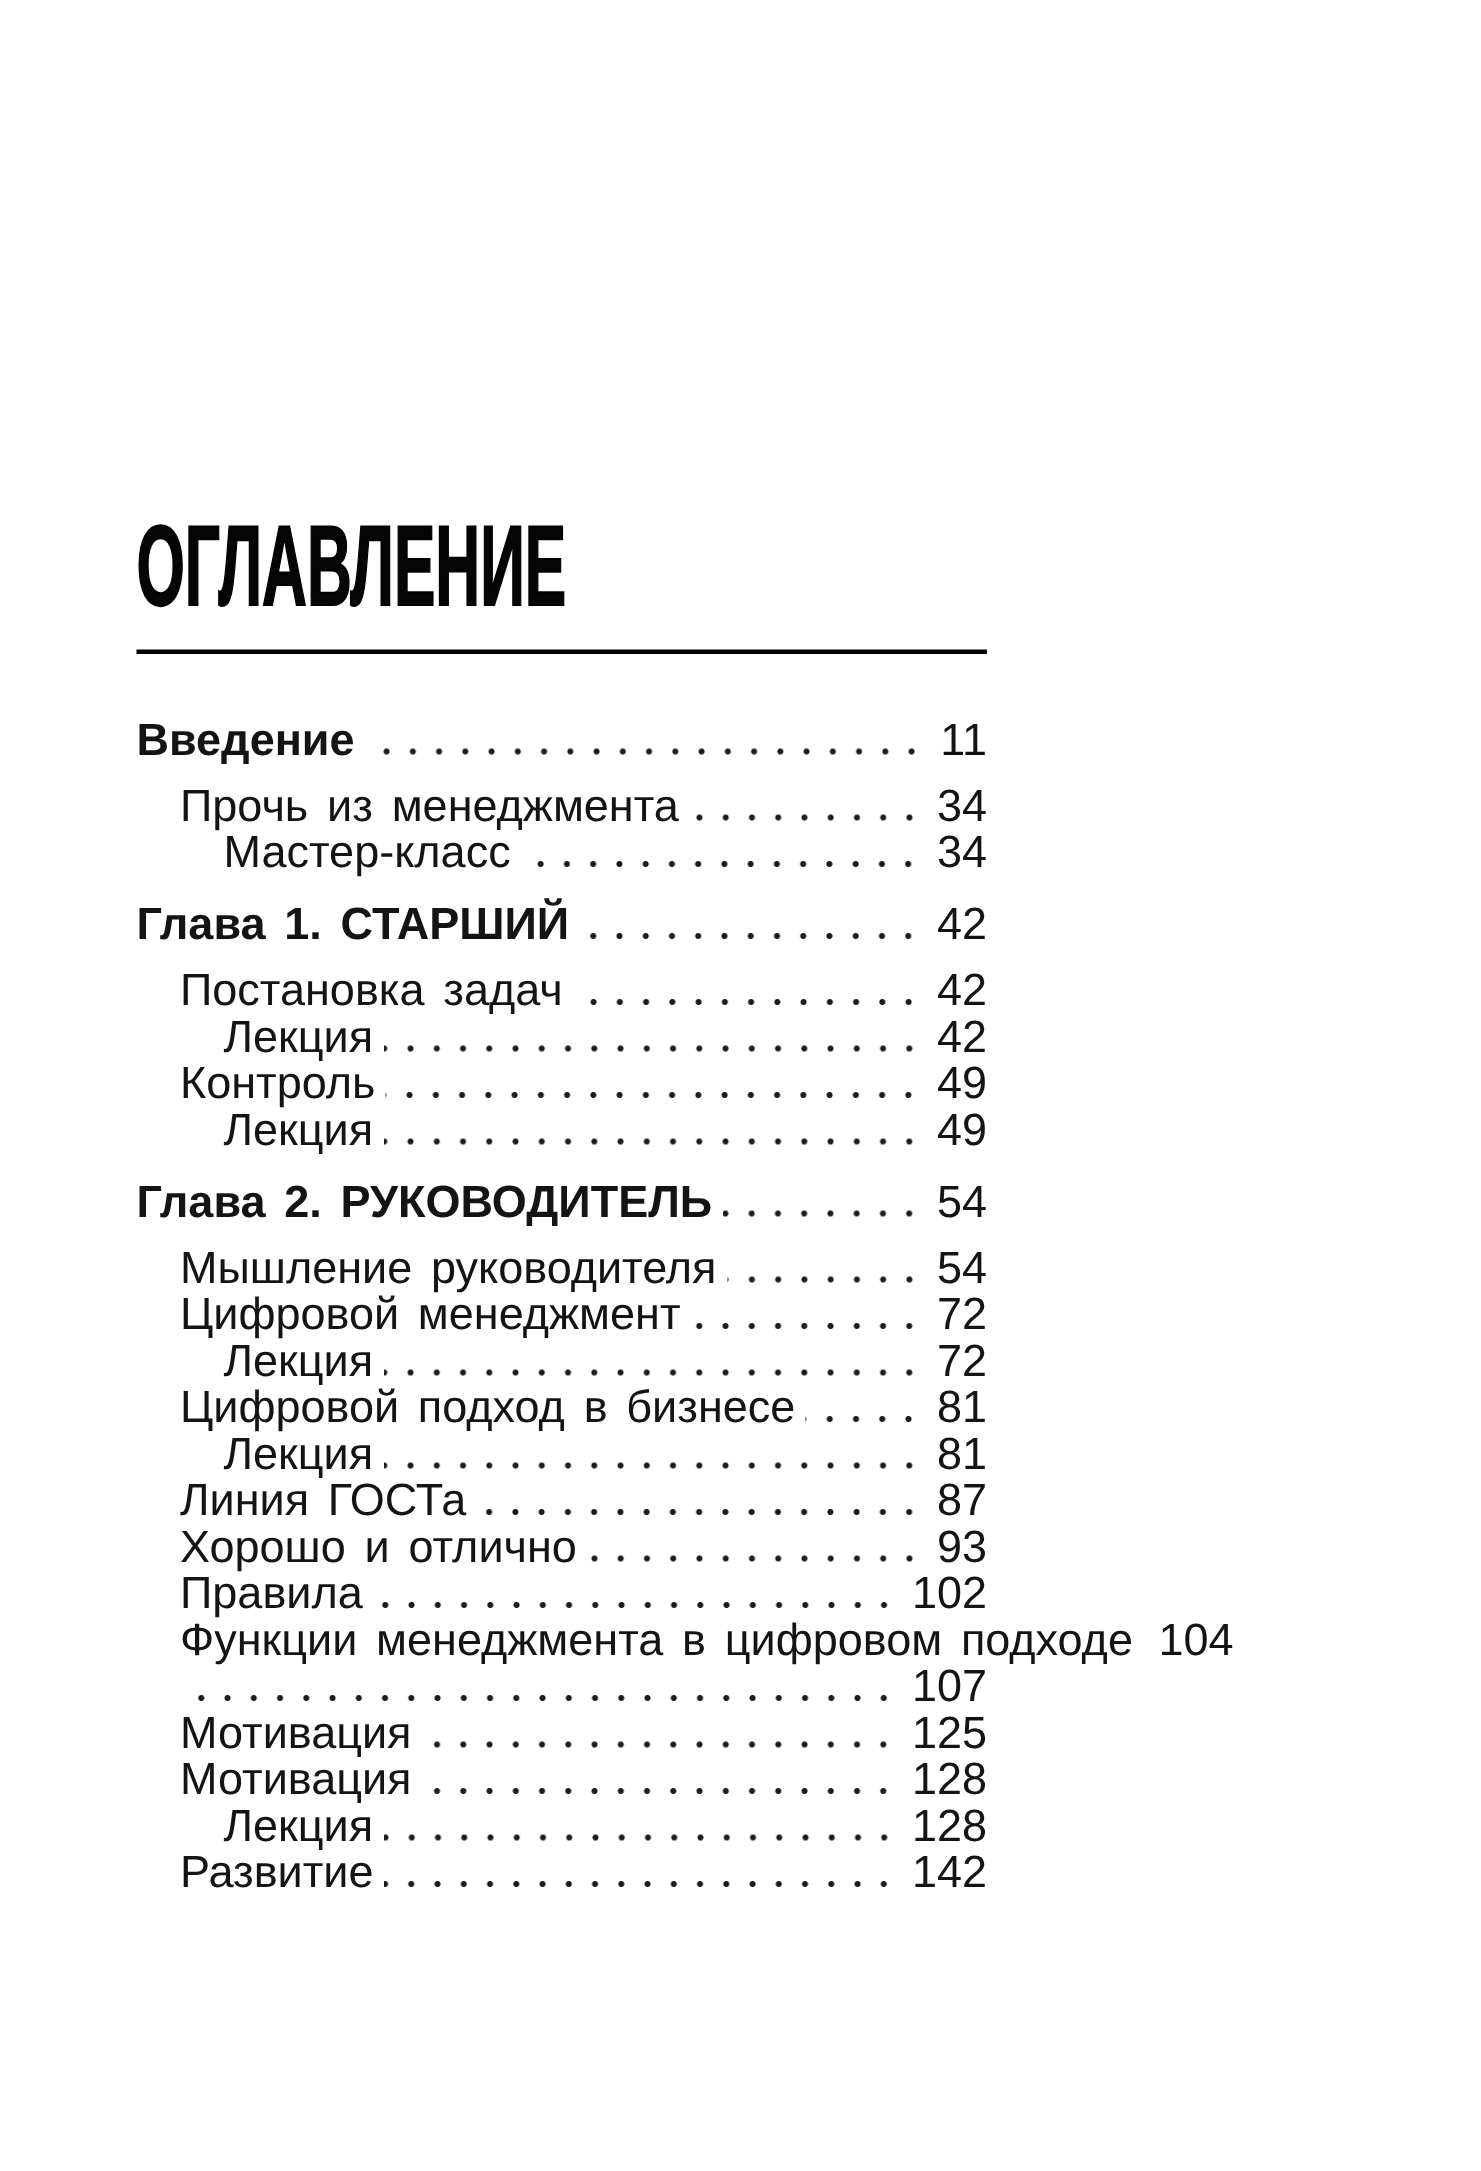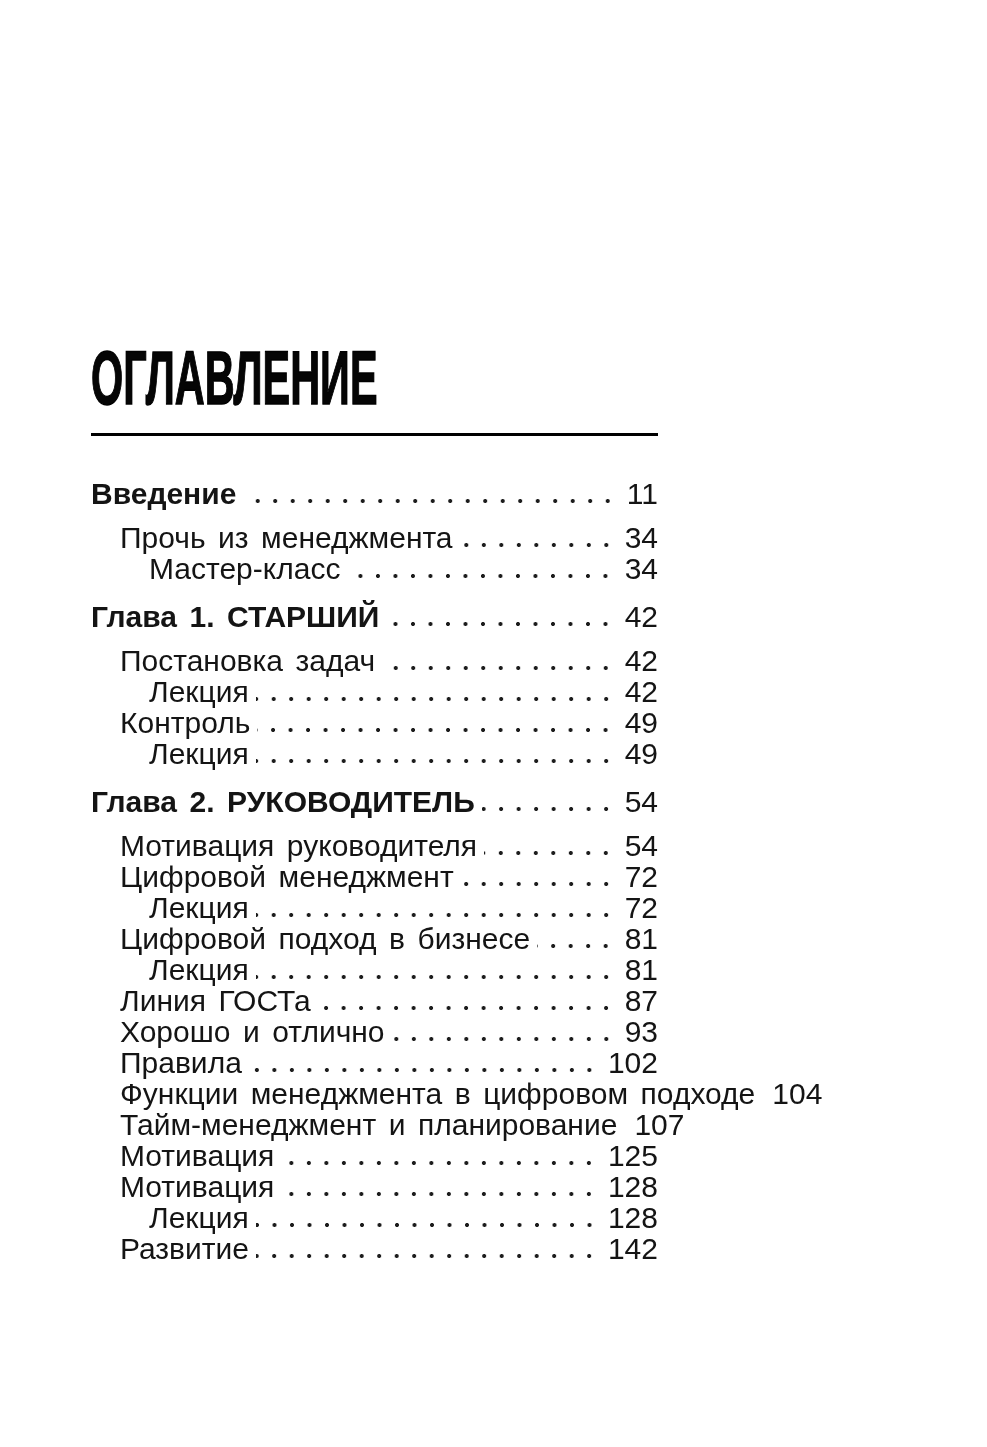--- a/index.html
+++ b/index.html
@@ -118,21 +118,21 @@
     <span class="label">Лекция</span>
     <span class="leader"></span>
     <span class="pagenum">49</span>
   </div>
       <div class="row lvl0 chapter">
     <span class="label">Глава 2. РУКОВОДИТЕЛЬ</span>
     <span class="leader"></span>
     <span class="pagenum">54</span>
   </div>
       <div class="row lvl1">
-    <span class="label">Мотивация руководителя</span>
+    <span class="label">Мышление руководителя</span>
     <span class="leader"></span>
     <span class="pagenum">54</span>
   </div>
       <div class="row lvl1">
     <span class="label">Цифровой менеджмент</span>
     <span class="leader"></span>
     <span class="pagenum">72</span>
   </div>
       <div class="row lvl2">
     <span class="label">Лекция</span>
@@ -163,21 +163,20 @@
     <span class="label">Правила</span>
     <span class="leader"></span>
     <span class="pagenum">102</span>
   </div>
       <div class="row lvl1">
     <span class="label">Функции менеджмента в цифровом подходе</span>
     <span class="leader"></span>
     <span class="pagenum">104</span>
   </div>
       <div class="row lvl1">
-    <span class="label">Тайм-менеджмент и планирование</span>
     <span class="leader"></span>
     <span class="pagenum">107</span>
   </div>
       <div class="row lvl1">
     <span class="label">Мотивация</span>
     <span class="leader"></span>
     <span class="pagenum">125</span>
   </div>
       <div class="row lvl1">
     <span class="label">Мотивация</span>

